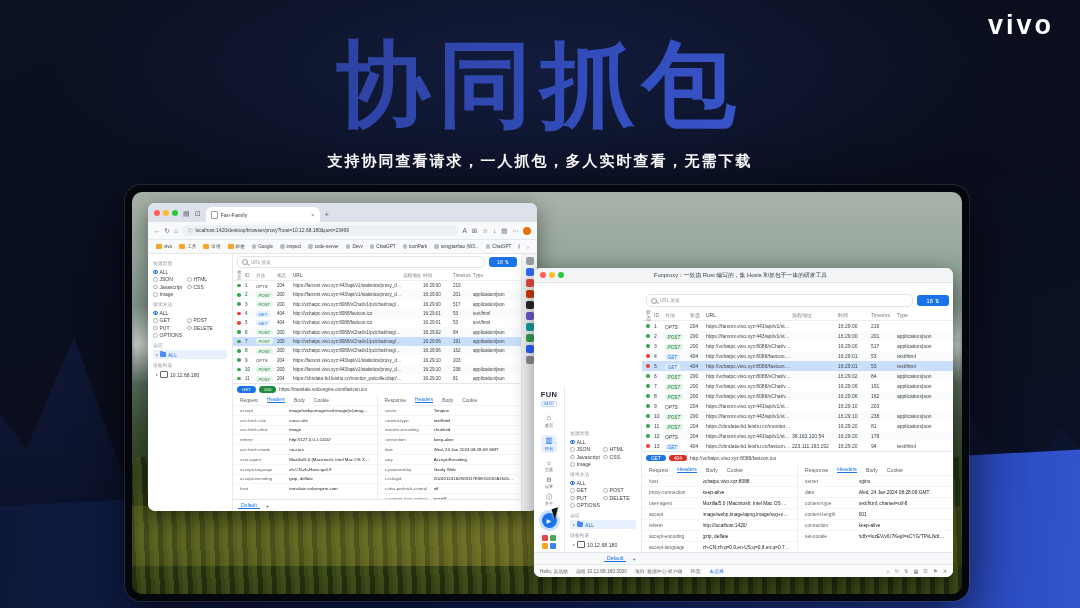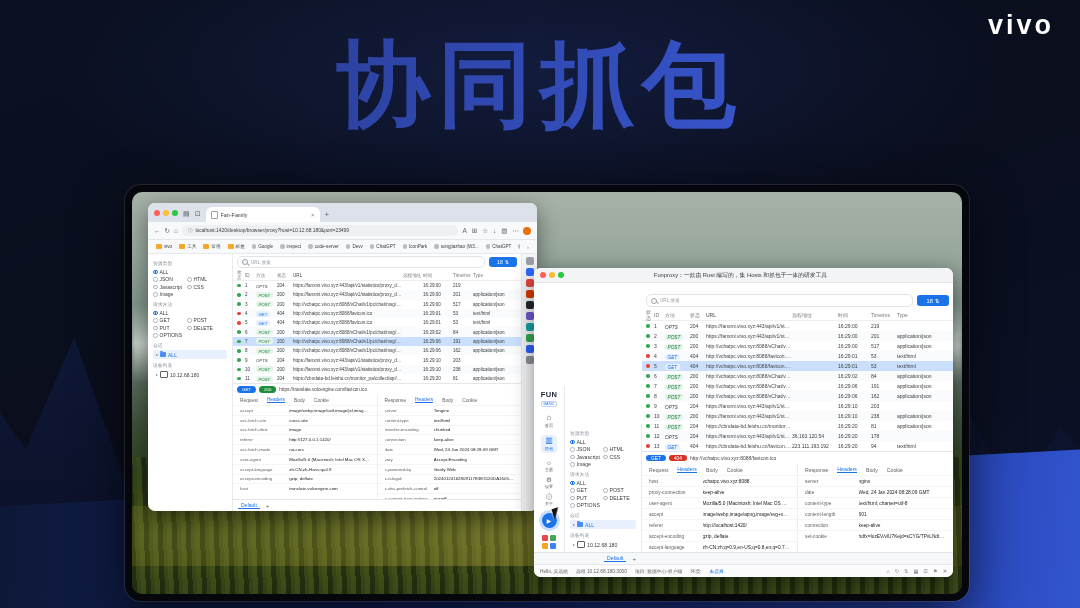--- a/index.html
+++ b/index.html
@@ -191,20 +191,21 @@
 <body>
 
 <div class="stage">
   <div class="art art-glow"></div>
   <div class="art art-mtn-l"></div>
   <div class="art art-mtn-r"></div>
   <div class="art art-band"></div>
 
   <div class="brand">vivo</div>
   <div class="hero-title">协同抓包</div>
+  <div class="hero-sub">支持协同查看请求，一人抓包，多人实时查看，无需下载</div>
 
   <div class="frame">
     <div class="wp">
       <div class="wp-ridge"></div>
       <div class="wp-mist"></div>
       <div class="wp-trees"></div>
       <div class="wp-sun"></div>
 
       <div class="win win-left">
         <div class="tabstrip">

